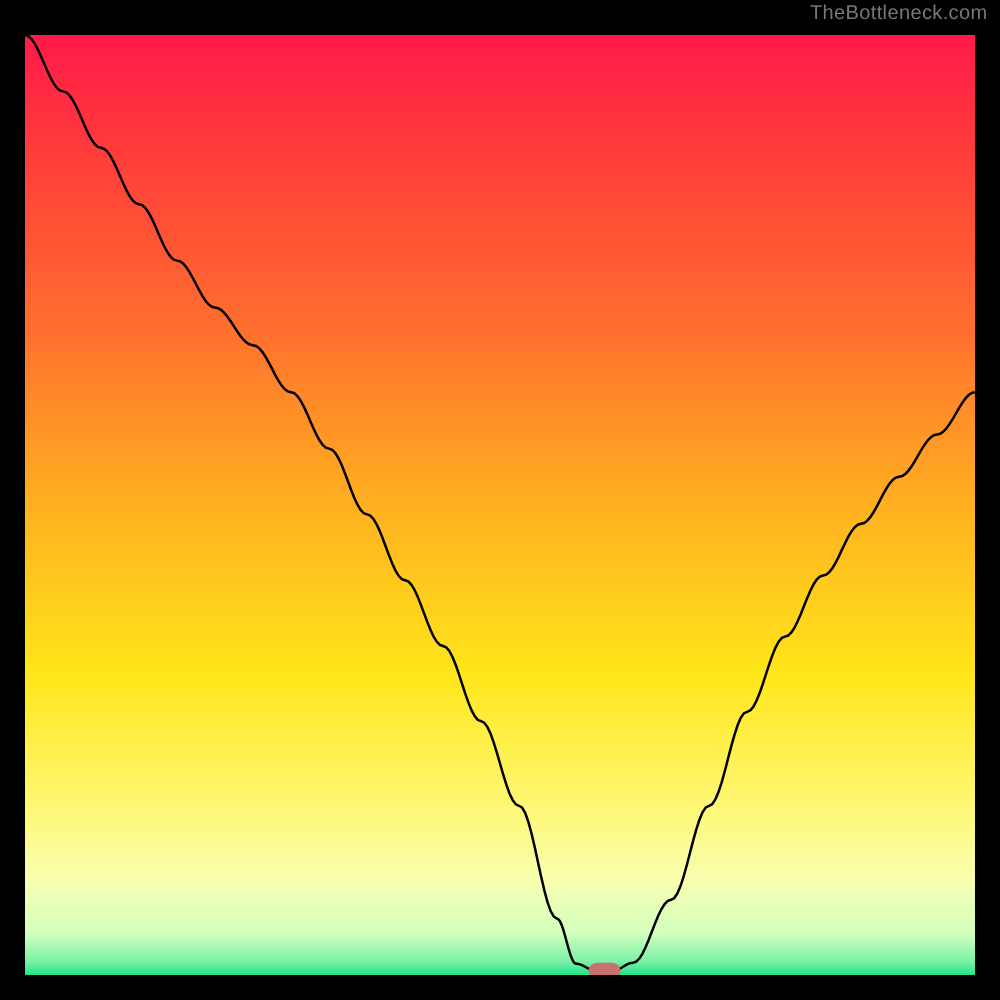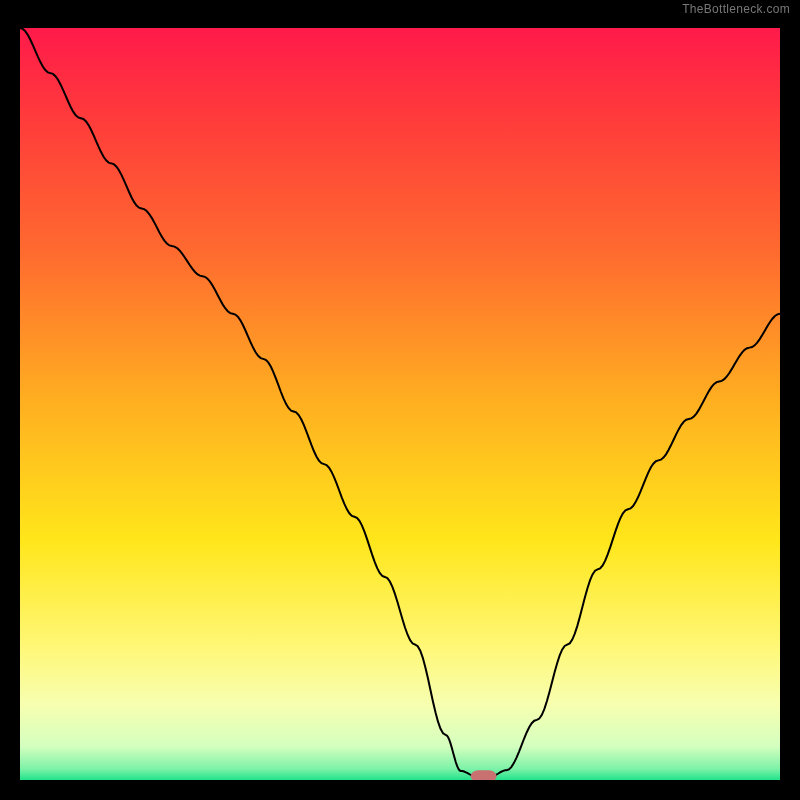--- a/index.html
+++ b/index.html
@@ -15,21 +15,21 @@
     position: relative;
     width: 800px;
     height: 800px;
     background: #000;
   }
   .watermark {
     position: absolute;
     top: 2px;
     right: 10px;
     color: #777;
-    font-size: 12px;
+    font-size: 16px;
     font-weight: 500;
     letter-spacing: 0.3px;
     z-index: 10;
   }
   .plot-frame {
     position: absolute;
     left: 20px;
     top: 28px;
     width: 760px;
     height: 752px;

